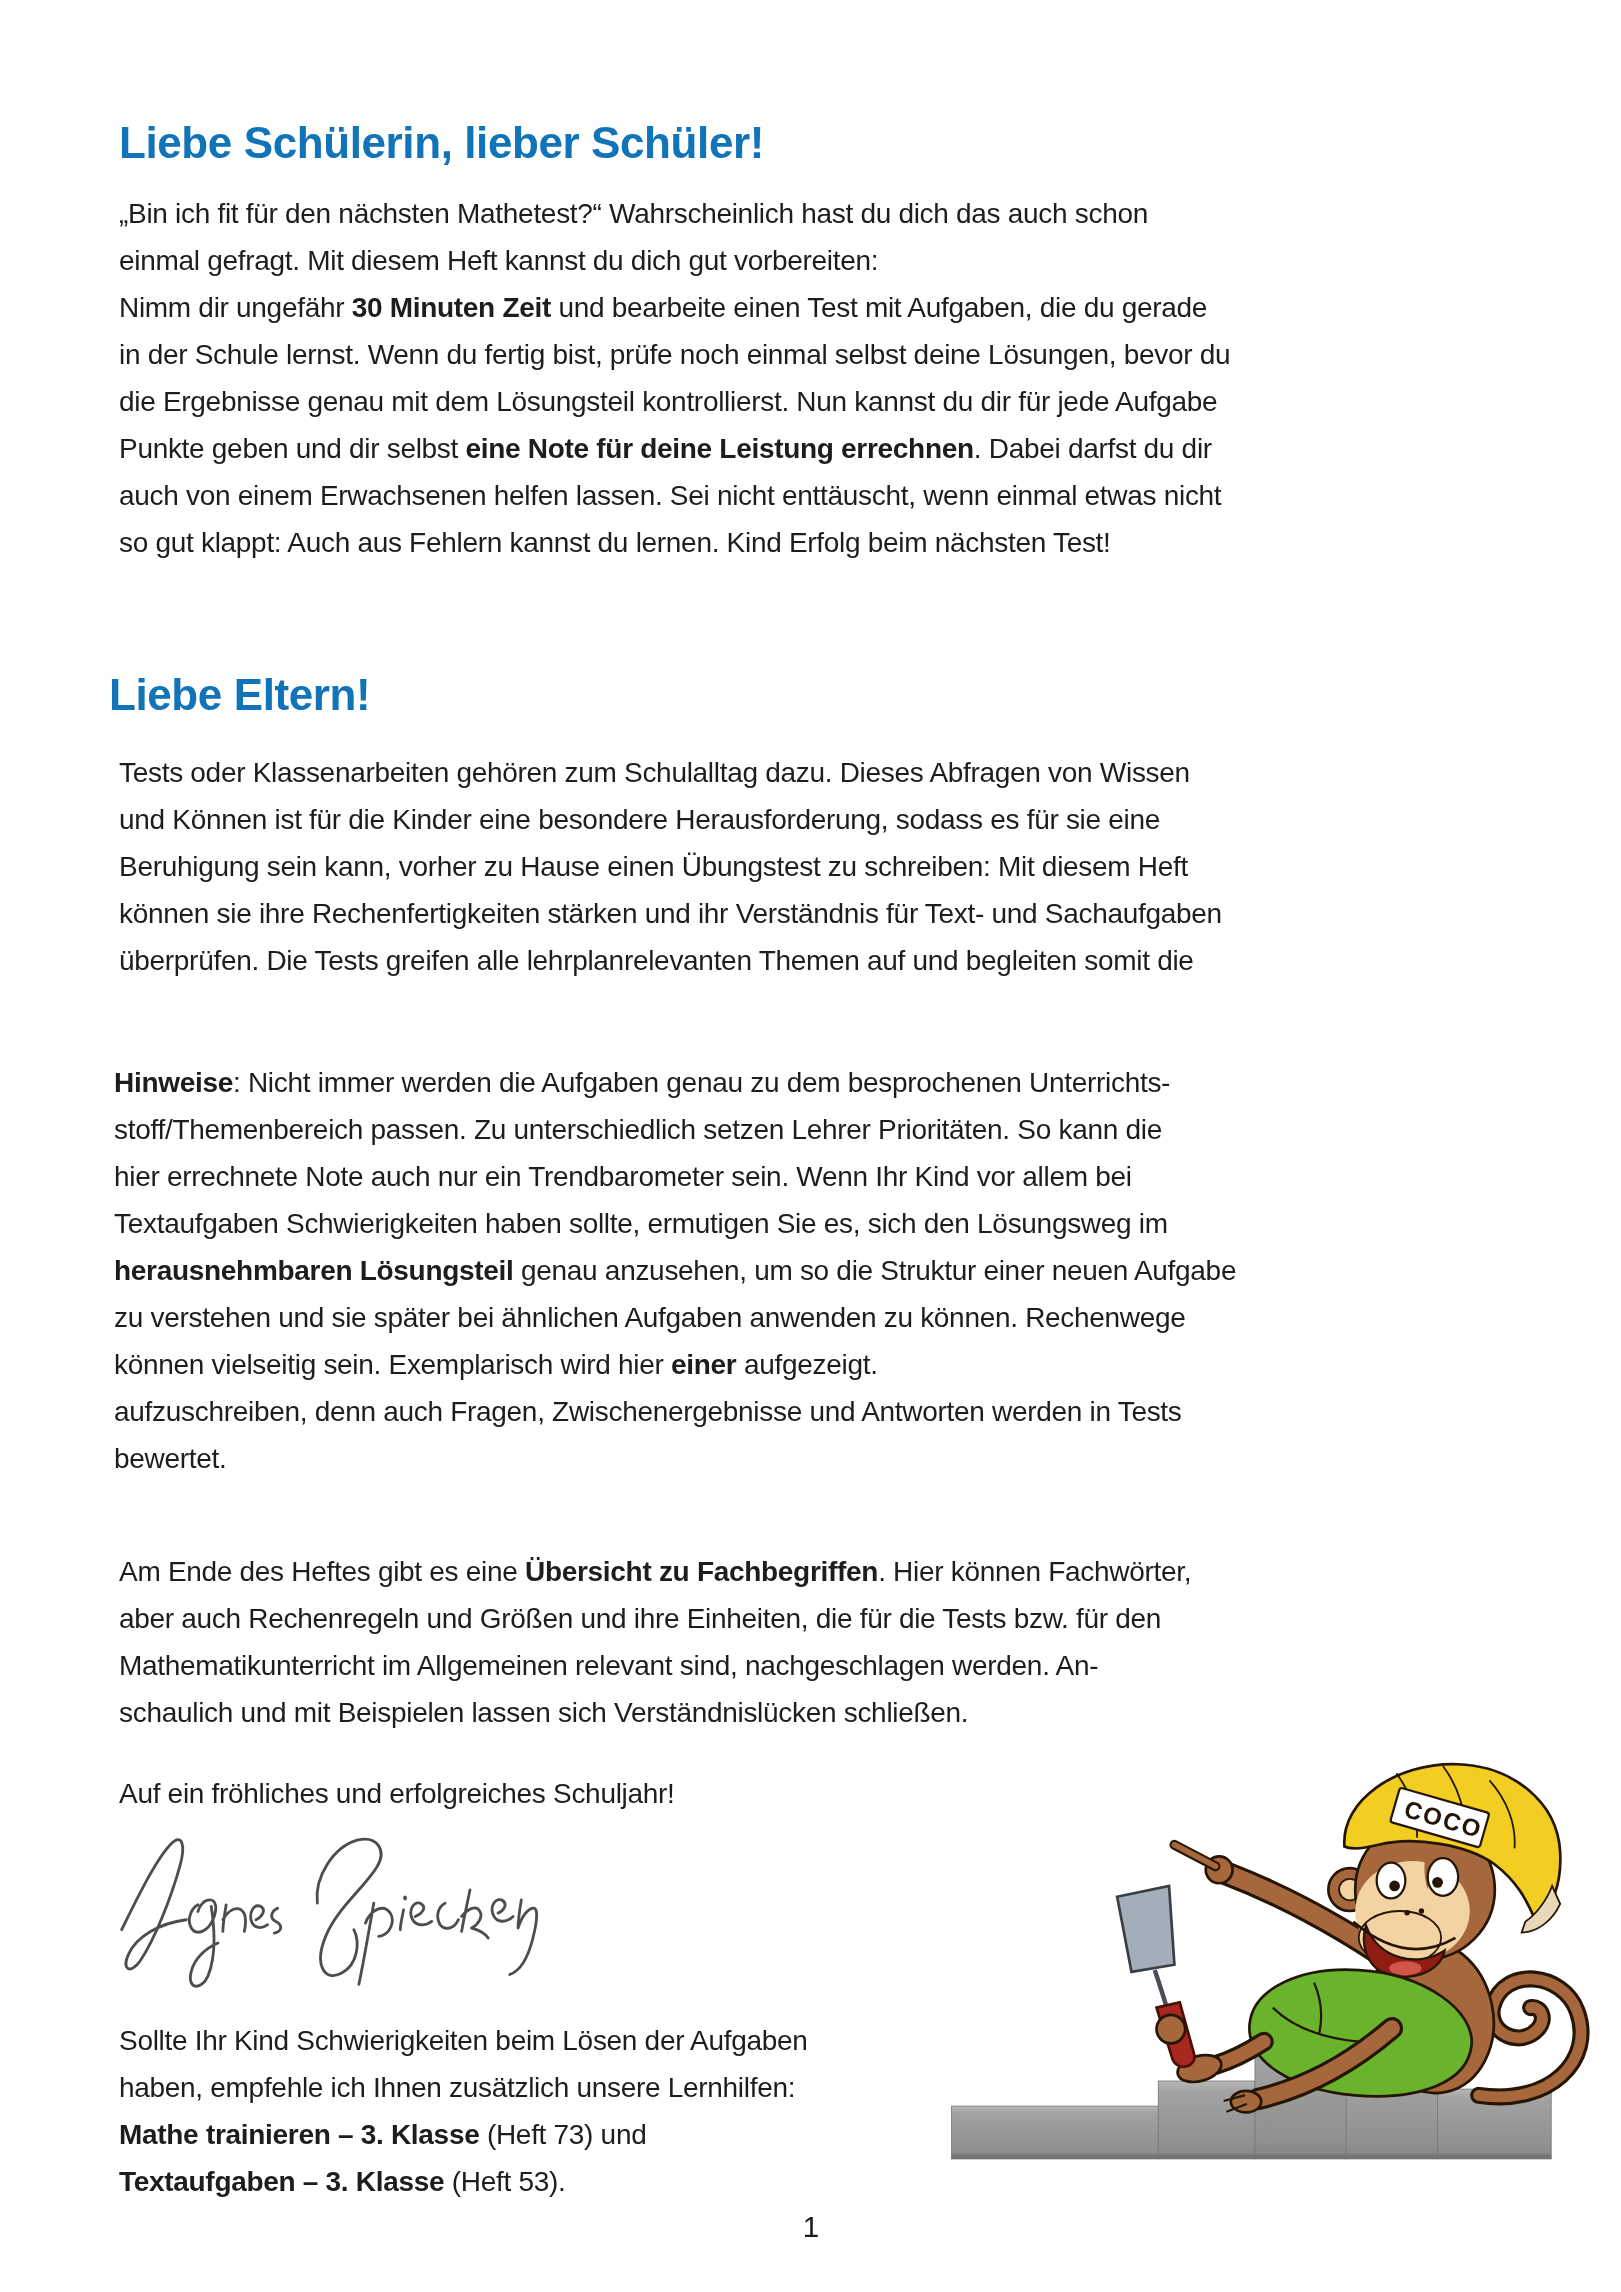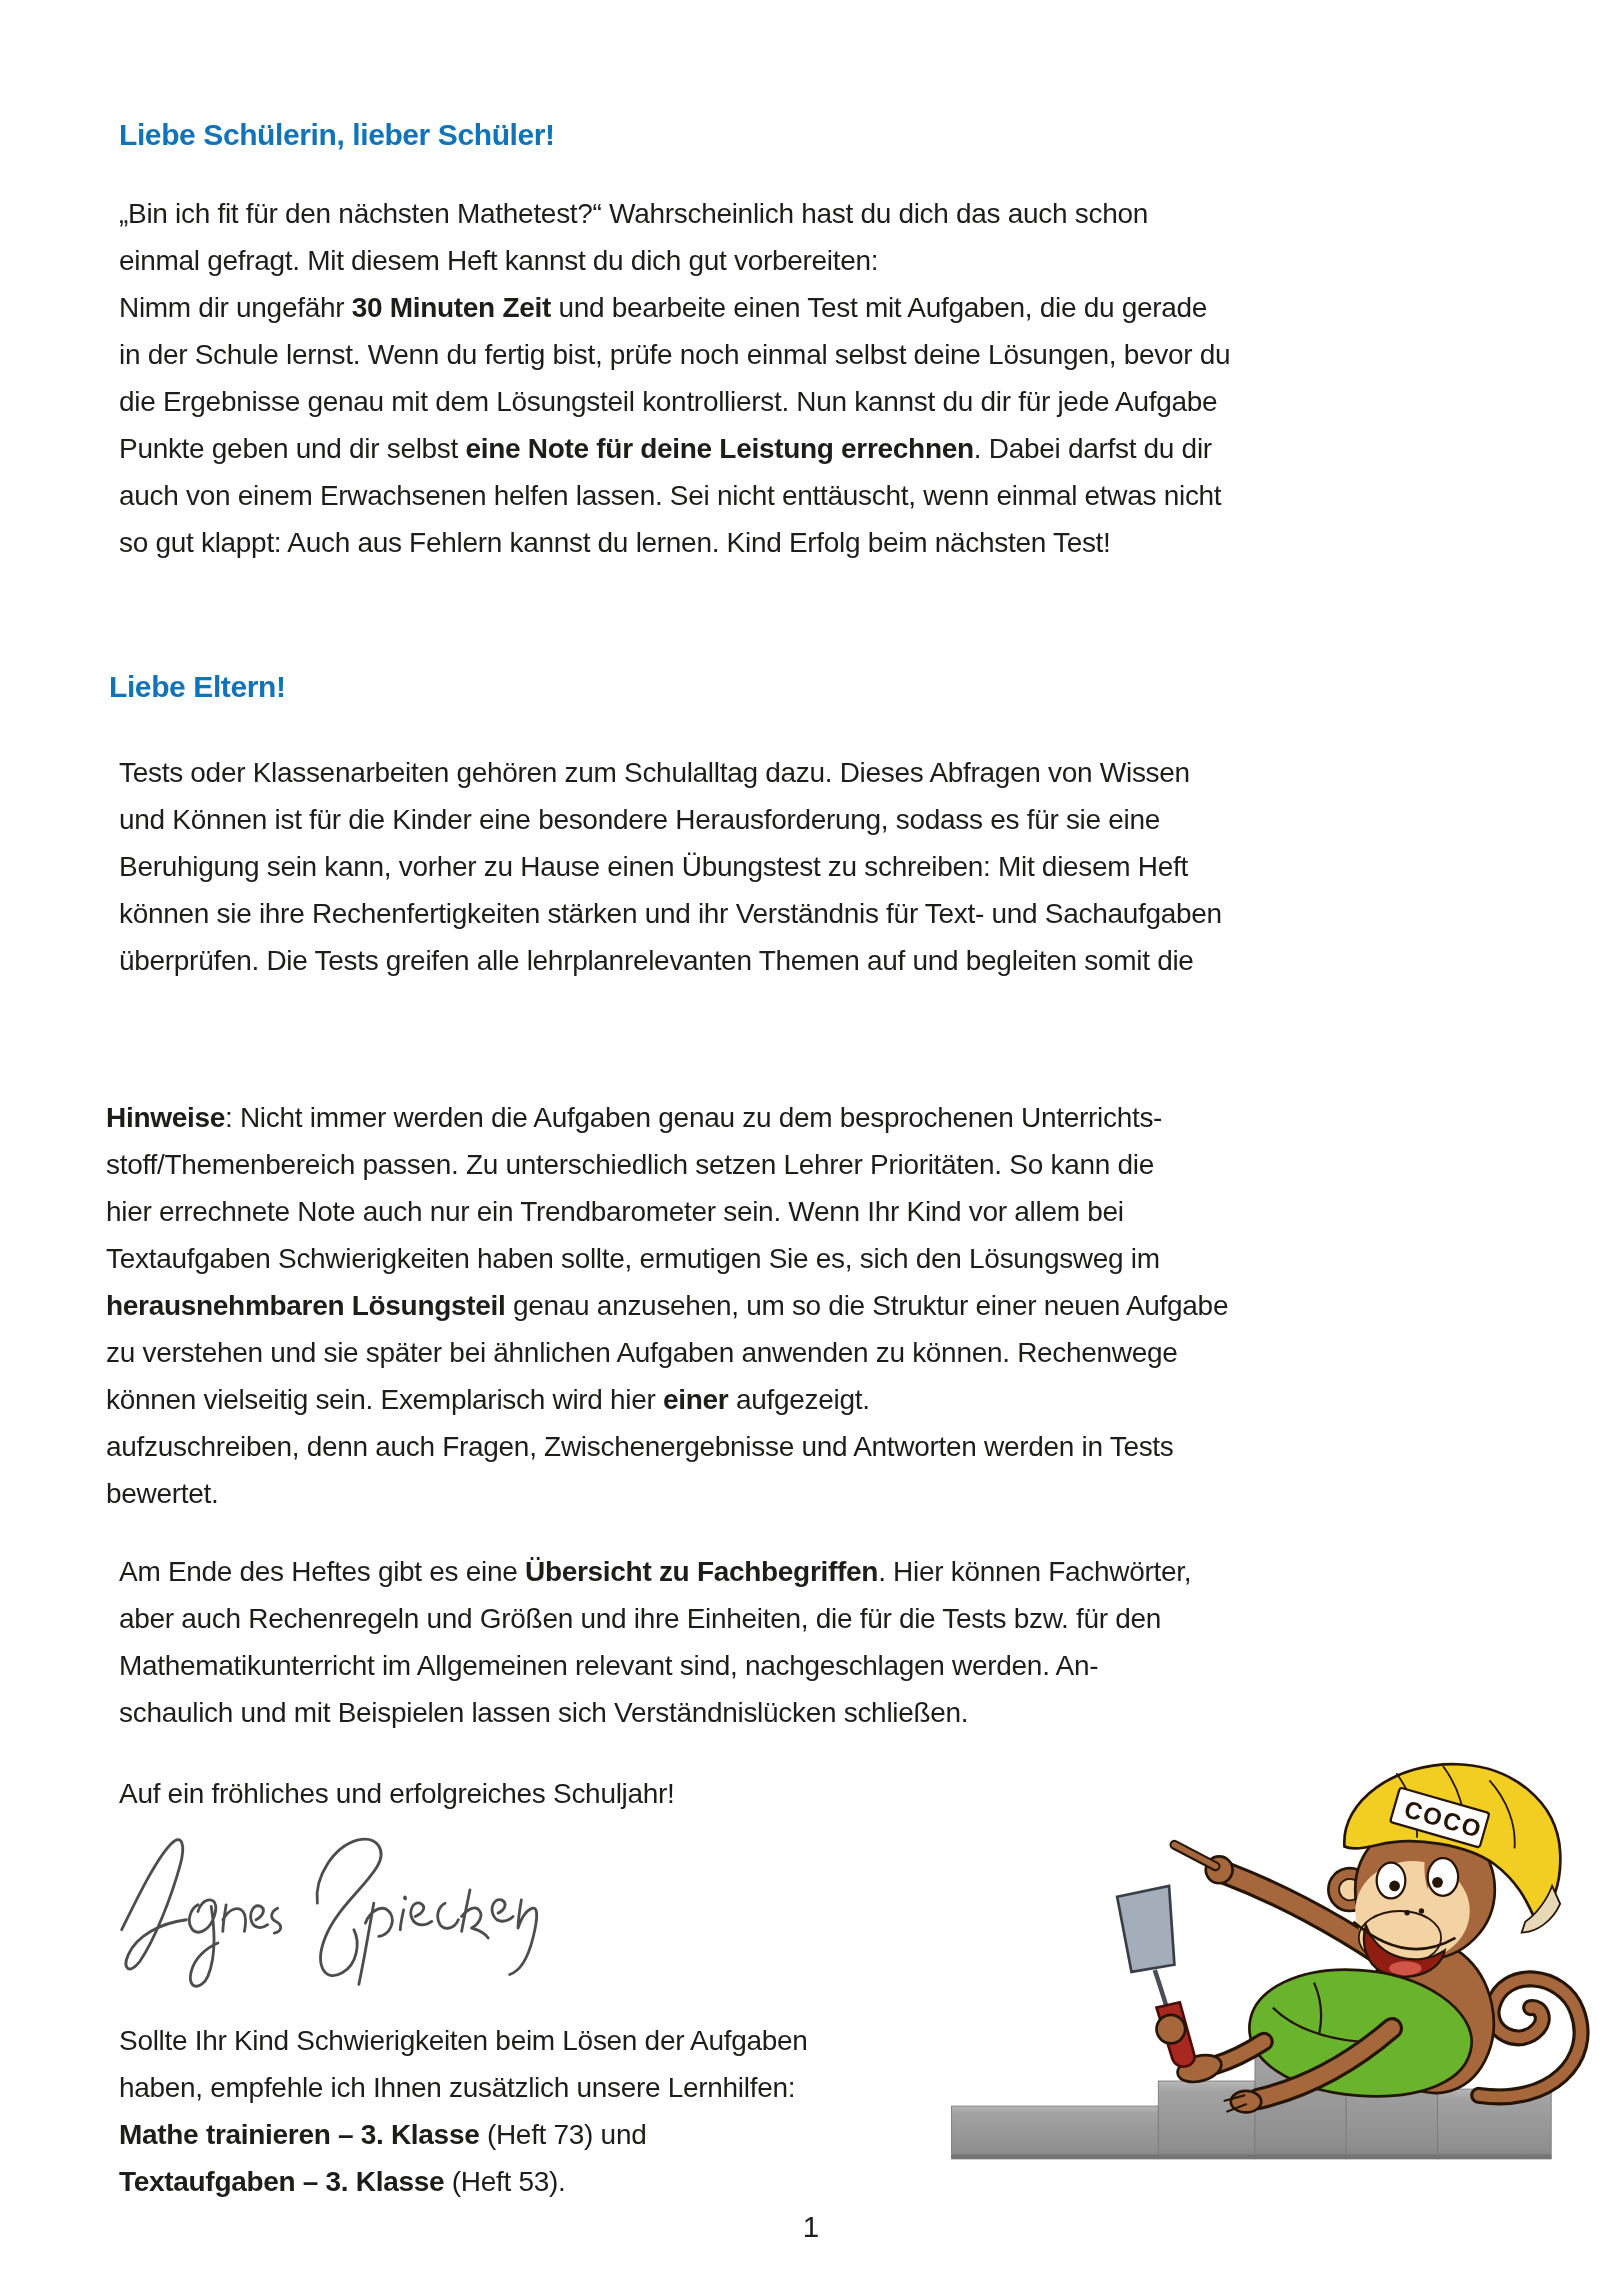--- a/index.html
+++ b/index.html
@@ -4,21 +4,21 @@
 <style>
   :root { --blue:#1173b8; --ink:#1d1d1b; }
   html,body { margin:0; padding:0; background:#e8e8e8; }
   .page {
     position:relative; width:1622px; height:2293px; background:#ffffff;
     font-family:"Liberation Sans", sans-serif; color:var(--ink);
     margin:0 auto; overflow:hidden;
   }
   .abs { position:absolute; }
   .heading {
-    font-size:30px; font-weight:bold; color:var(--blue);
+    font-size:44px; font-weight:bold; color:var(--blue);
     letter-spacing:-0.4px; white-space:nowrap;
   }
   .para { font-size:28px; line-height:47px; letter-spacing:-0.3px; width:1469px; }
   .para .tl { white-space:nowrap; }
   .para .b { font-weight:bold; }
   .pageno { left:0; top:2210px; width:1622px; text-align:center; font-size:29.6px; }
   svg { display:block; }
 </style>
 </head>
 <body>
@@ -41,21 +41,21 @@
   <div class="abs heading" style="left:109px; top:670px;">Liebe Eltern!</div>
 
   <div class="abs para" style="left:119px; top:749px;">
       <div class="tl"><span>Tests oder Klassenarbeiten gehören zum Schulalltag dazu. Dieses Abfragen von Wissen</span></div>
       <div class="tl"><span>und Können ist für die Kinder eine besondere Herausforderung, sodass es für sie eine</span></div>
       <div class="tl"><span>Beruhigung sein kann, vorher zu Hause einen Übungstest zu schreiben: Mit diesem Heft</span></div>
       <div class="tl"><span>können sie ihre Rechenfertigkeiten stärken und ihr Verständnis für Text- und Sachaufgaben</span></div>
       <div class="tl"><span>überprüfen. Die Tests greifen alle lehrplanrelevanten Themen auf und begleiten somit die</span></div>
     </div>
 
-  <div class="abs para" style="left:106px; top:1059px;margin-top:35px;">
+  <div class="abs para" style="left:114px; top:1059px;">
       <div class="tl"><span class="b">Hinweise</span><span>: Nicht immer werden die Aufgaben genau zu dem besprochenen Unterrichts-</span></div>
       <div class="tl"><span>stoff/Themenbereich passen. Zu unterschiedlich setzen Lehrer Prioritäten. So kann die</span></div>
       <div class="tl"><span>hier errechnete Note auch nur ein Trendbarometer sein. Wenn Ihr Kind vor allem bei</span></div>
       <div class="tl"><span>Textaufgaben Schwierigkeiten haben sollte, ermutigen Sie es, sich den Lösungsweg im</span></div>
       <div class="tl"><span class="b">herausnehmbaren Lösungsteil</span><span> genau anzusehen, um so die Struktur einer neuen Aufgabe</span></div>
       <div class="tl"><span>zu verstehen und sie später bei ähnlichen Aufgaben anwenden zu können. Rechenwege</span></div>
       <div class="tl"><span>können vielseitig sein. Exemplarisch wird hier </span><span class="b">einer</span><span> aufgezeigt.</span></div>
       <div class="tl"><span>aufzuschreiben, denn auch Fragen, Zwischenergebnisse und Antworten werden in Tests</span></div>
       <div class="tl"><span>bewertet.</span></div>
     </div>

